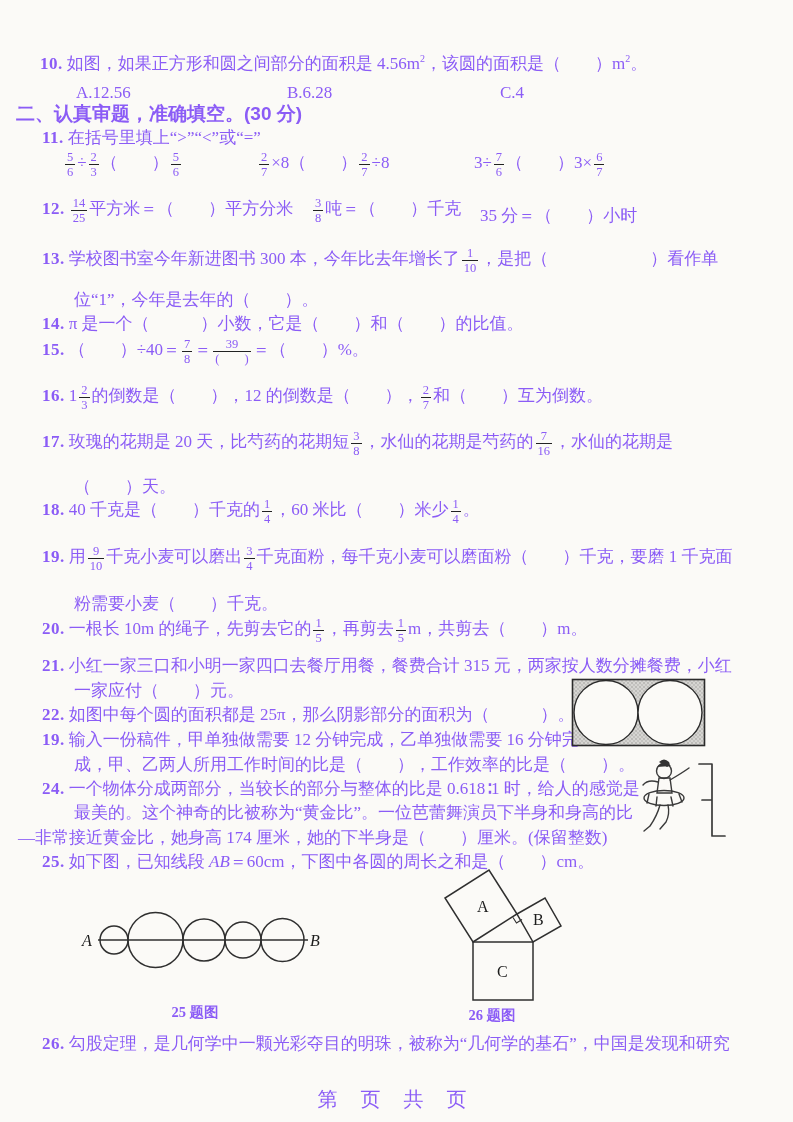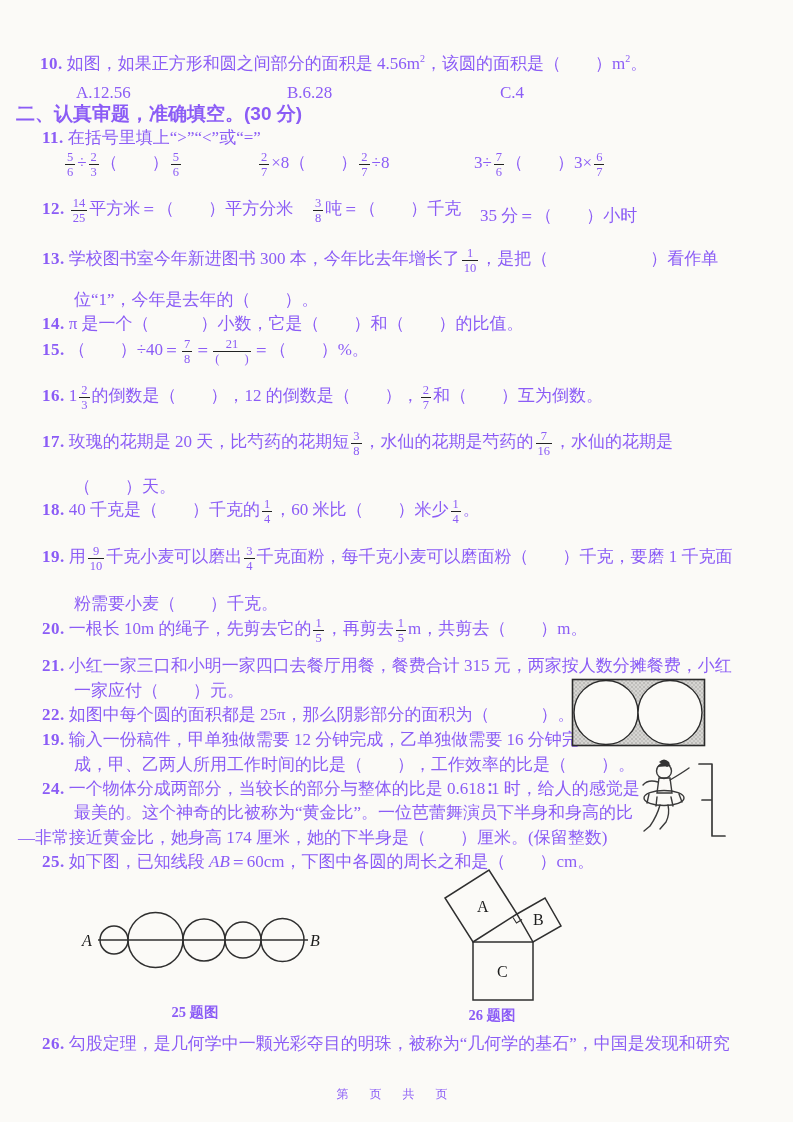--- a/index.html
+++ b/index.html
@@ -17,21 +17,21 @@
     display:inline-flex;flex-direction:column;align-items:center;
     vertical-align:middle;font-size:12.5px;line-height:1.12;
     margin:0 2px;text-align:center;
   }
   .frac .den{border-top:1.3px solid #222;}
   .frac .num,.frac .den{padding:0 2px;}
   .sec-title{font-weight:700;font-size:19px;font-family:"Liberation Sans","DejaVu Sans",sans-serif;}
   .caption{position:absolute;font-size:14.5px;font-weight:600;text-align:center;}
   .footer{
     position:absolute;left:0;top:1086px;width:100%;text-align:center;
-    font-size:12px;letter-spacing:9px;font-weight:500;
+    font-size:20px;letter-spacing:9px;font-weight:500;
   }
   .fig{position:absolute;}
   svg text{font-family:"Liberation Serif","DejaVu Serif",serif;}
 </style>
 </head>
 <body>
 
 <div class="page">
 
   <div class="line" style="left:40px;top:52px;"><b>10.</b>如图，如果正方形和圆之间部分的面积是 4.56m<sup>2</sup>，该圆的面积是（　　）m<sup>2</sup>。</div>
@@ -82,21 +82,21 @@
         <span class="den">10</span>
       </span>，是把（　　　　　　）看作单</div>
   <div class="line" style="left:74px;top:289px;">位“1”，今年是去年的（　　）。</div>
 
   <div class="line" style="left:42px;top:313px;"><b>14.</b>π 是一个（　　　）小数，它是（　　）和（　　）的比值。</div>
 
   <div class="line" style="left:42px;top:337px;"><b>15.</b>（　　）÷40＝<span class="frac">
         <span class="num">7</span>
         <span class="den">8</span>
       </span>＝<span class="frac">
-        <span class="num">21</span>
+        <span class="num">39</span>
         <span class="den">(　　)</span>
       </span>＝（　　）%。</div>
 
   <div class="line" style="left:42px;top:383px;"><b>16.</b>1<span class="frac">
         <span class="num">2</span>
         <span class="den">3</span>
       </span>的倒数是（　　），12 的倒数是（　　），<span class="frac">
         <span class="num">2</span>
         <span class="den">7</span>
       </span>和（　　）互为倒数。</div>

